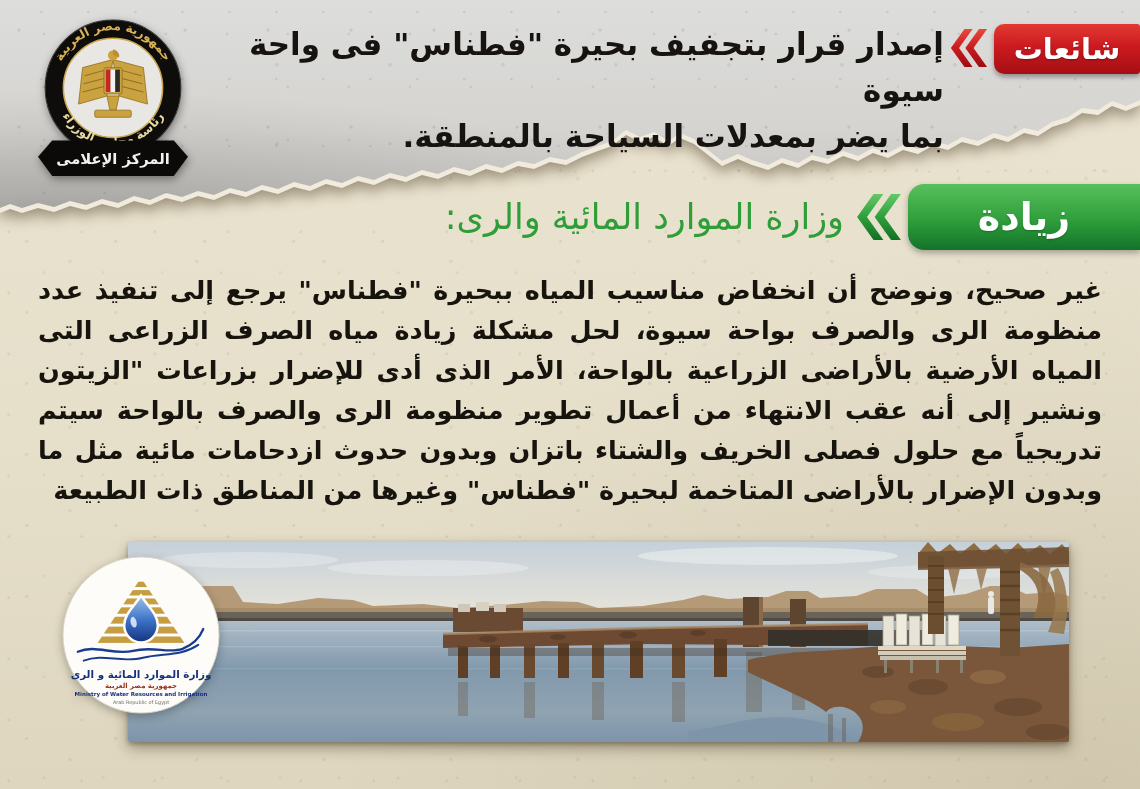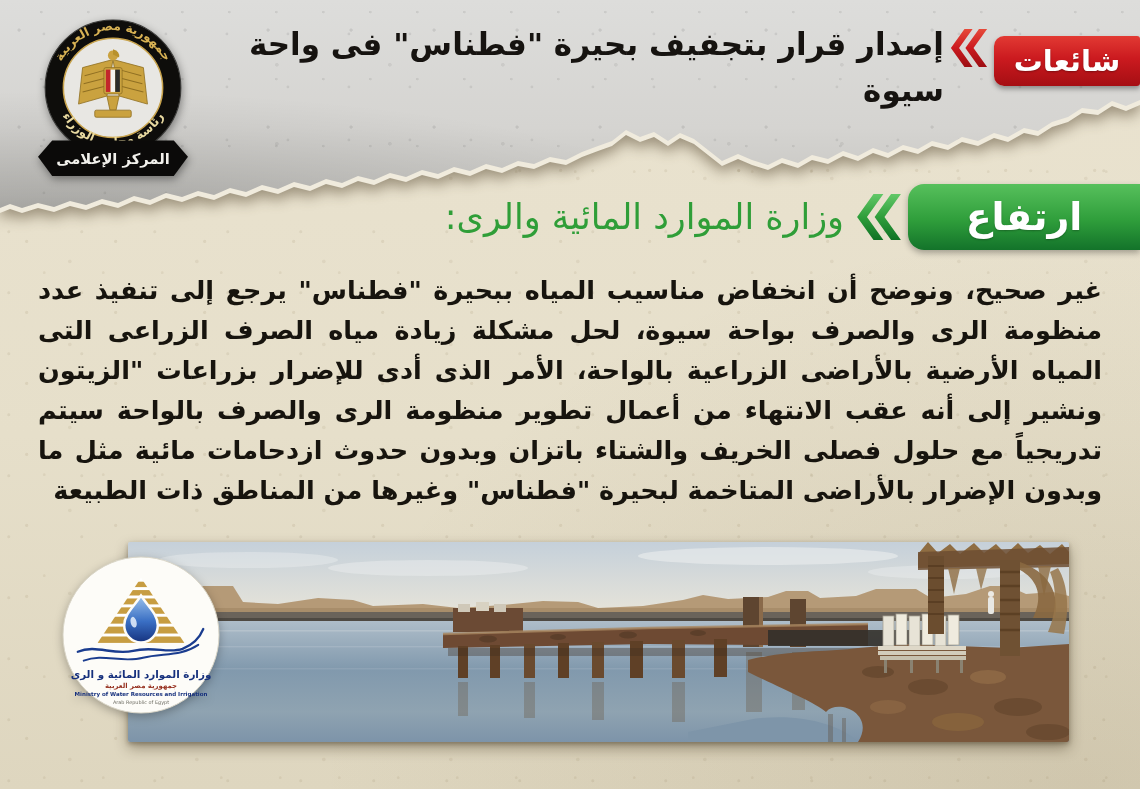--- a/index.html
+++ b/index.html
@@ -33,21 +33,21 @@
       linear-gradient(180deg,#dddddb 0%,#d5d4d1 55%,#c6c5c1 85%,#b4b3af 100%);
     background-size:83px 97px,61px 53px,113px 79px,47px 67px,100% 100%,100% 100%;
   }
   
   .rumors-badge{
     position:absolute;right:0;top:24px;width:146px;height:50px;
     border-radius:10px 3px 3px 10px;
     background:linear-gradient(180deg,#e23a33 0%,#cb1a1f 45%,#a50e13 100%);
     color:#fff;font-size:29px;font-weight:bold;
     display:flex;align-items:center;justify-content:center;
-    box-shadow:0 3px 5px rgba(0,0,0,.35);text-shadow:0 1px 2px rgba(0,0,0,.3);margin-top:12px;
+    box-shadow:0 3px 5px rgba(0,0,0,.35);text-shadow:0 1px 2px rgba(0,0,0,.3);
   }
   .rumors-chevron{position:absolute;right:152px;top:27px;width:38px;height:42px;}
   .headline{
     position:absolute;right:196px;top:21px;width:700px;direction:rtl;text-align:right;
     font-weight:bold;font-size:31px;line-height:46px;color:#161310;
   }
   .cabinet-logo{position:absolute;left:36px;top:10px;width:154px;height:176px;filter:drop-shadow(1px 3px 4px rgba(0,0,0,.4));}
   
   .facts-badge{
     position:absolute;right:0;top:184px;width:232px;height:66px;
@@ -230,29 +230,30 @@
     <defs>
       <linearGradient id="gg" x1="0" y1="0" x2="0" y2="1">
         <stop offset="0" stop-color="#63c868"></stop>
           <stop offset="0.5" stop-color="#2f9e3b"></stop>
           <stop offset="1" stop-color="#0f7224"></stop>
       </linearGradient>
     </defs>
     <path fill="url(#gg)" d="M16,1 L1,22 L16,43 L25,43 L10,22 L25,1 Z"></path>
     <path fill="url(#gg)" d="M32,1 L17,22 L32,43 L41,43 L26,22 L41,1 Z"></path>
   </svg>
-  <div class="facts-badge">ارتفاع</div>
+  <div class="facts-badge">زيادة</div>
 
   <div class="tear-wrap">
     <div class="tear-fringe"></div>
     <div class="top-grey"></div>
   </div>
 
   <div class="headline" dir="rtl">
     <div>إصدار قرار بتجفيف بحيرة "فطناس" فى واحة سيوة</div>
+    <div>بما يضر بمعدلات السياحة بالمنطقة.</div>
   </div>
   <svg class="rumors-chevron" viewBox="0 0 42 44">
     <defs>
       <linearGradient id="rg" x1="0" y1="0" x2="0" y2="1">
         <stop offset="0" stop-color="#e74a3a"></stop>
           <stop offset="0.5" stop-color="#cb1a1f"></stop>
           <stop offset="1" stop-color="#9c0d12"></stop>
       </linearGradient>
     </defs>
     <path fill="url(#rg)" d="M16,1 L1,22 L16,43 L25,43 L10,22 L25,1 Z"></path>

